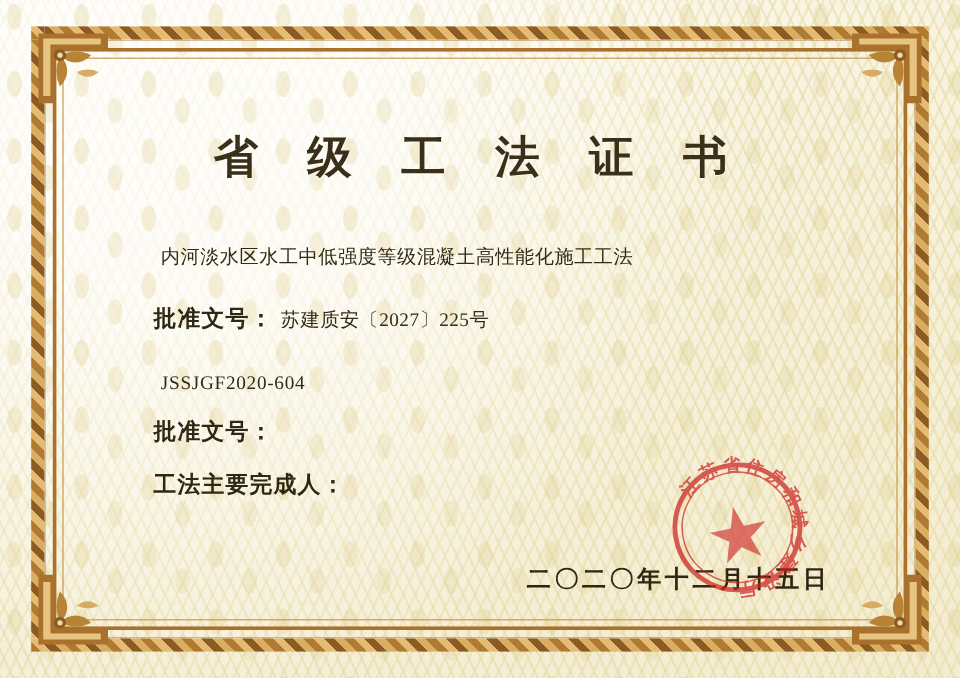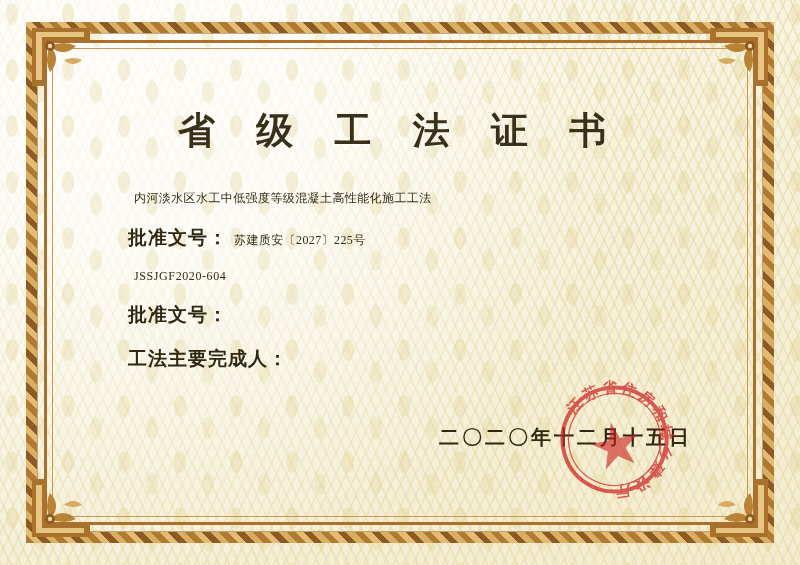--- a/index.html
+++ b/index.html
@@ -88,24 +88,25 @@
     margin-bottom:18px;
     white-space:nowrap;
   }
   .label{
     font-weight:bold;
     font-size:19px;
     color:#2f2712;
     letter-spacing:1px;
   }
   .value{
-    font-size:12px;
+    font-size:16px;
     color:#332b15;
     margin-left:6px;
     letter-spacing:.4px;
+    margin-top:14px;
   }
   .value.mono{
     font-family:"Liberation Serif", serif;
     letter-spacing:.6px;
   }
   .row.members .value{letter-spacing:0;}
 
   .date-line{
     margin-top:52px;
     text-align:right;

